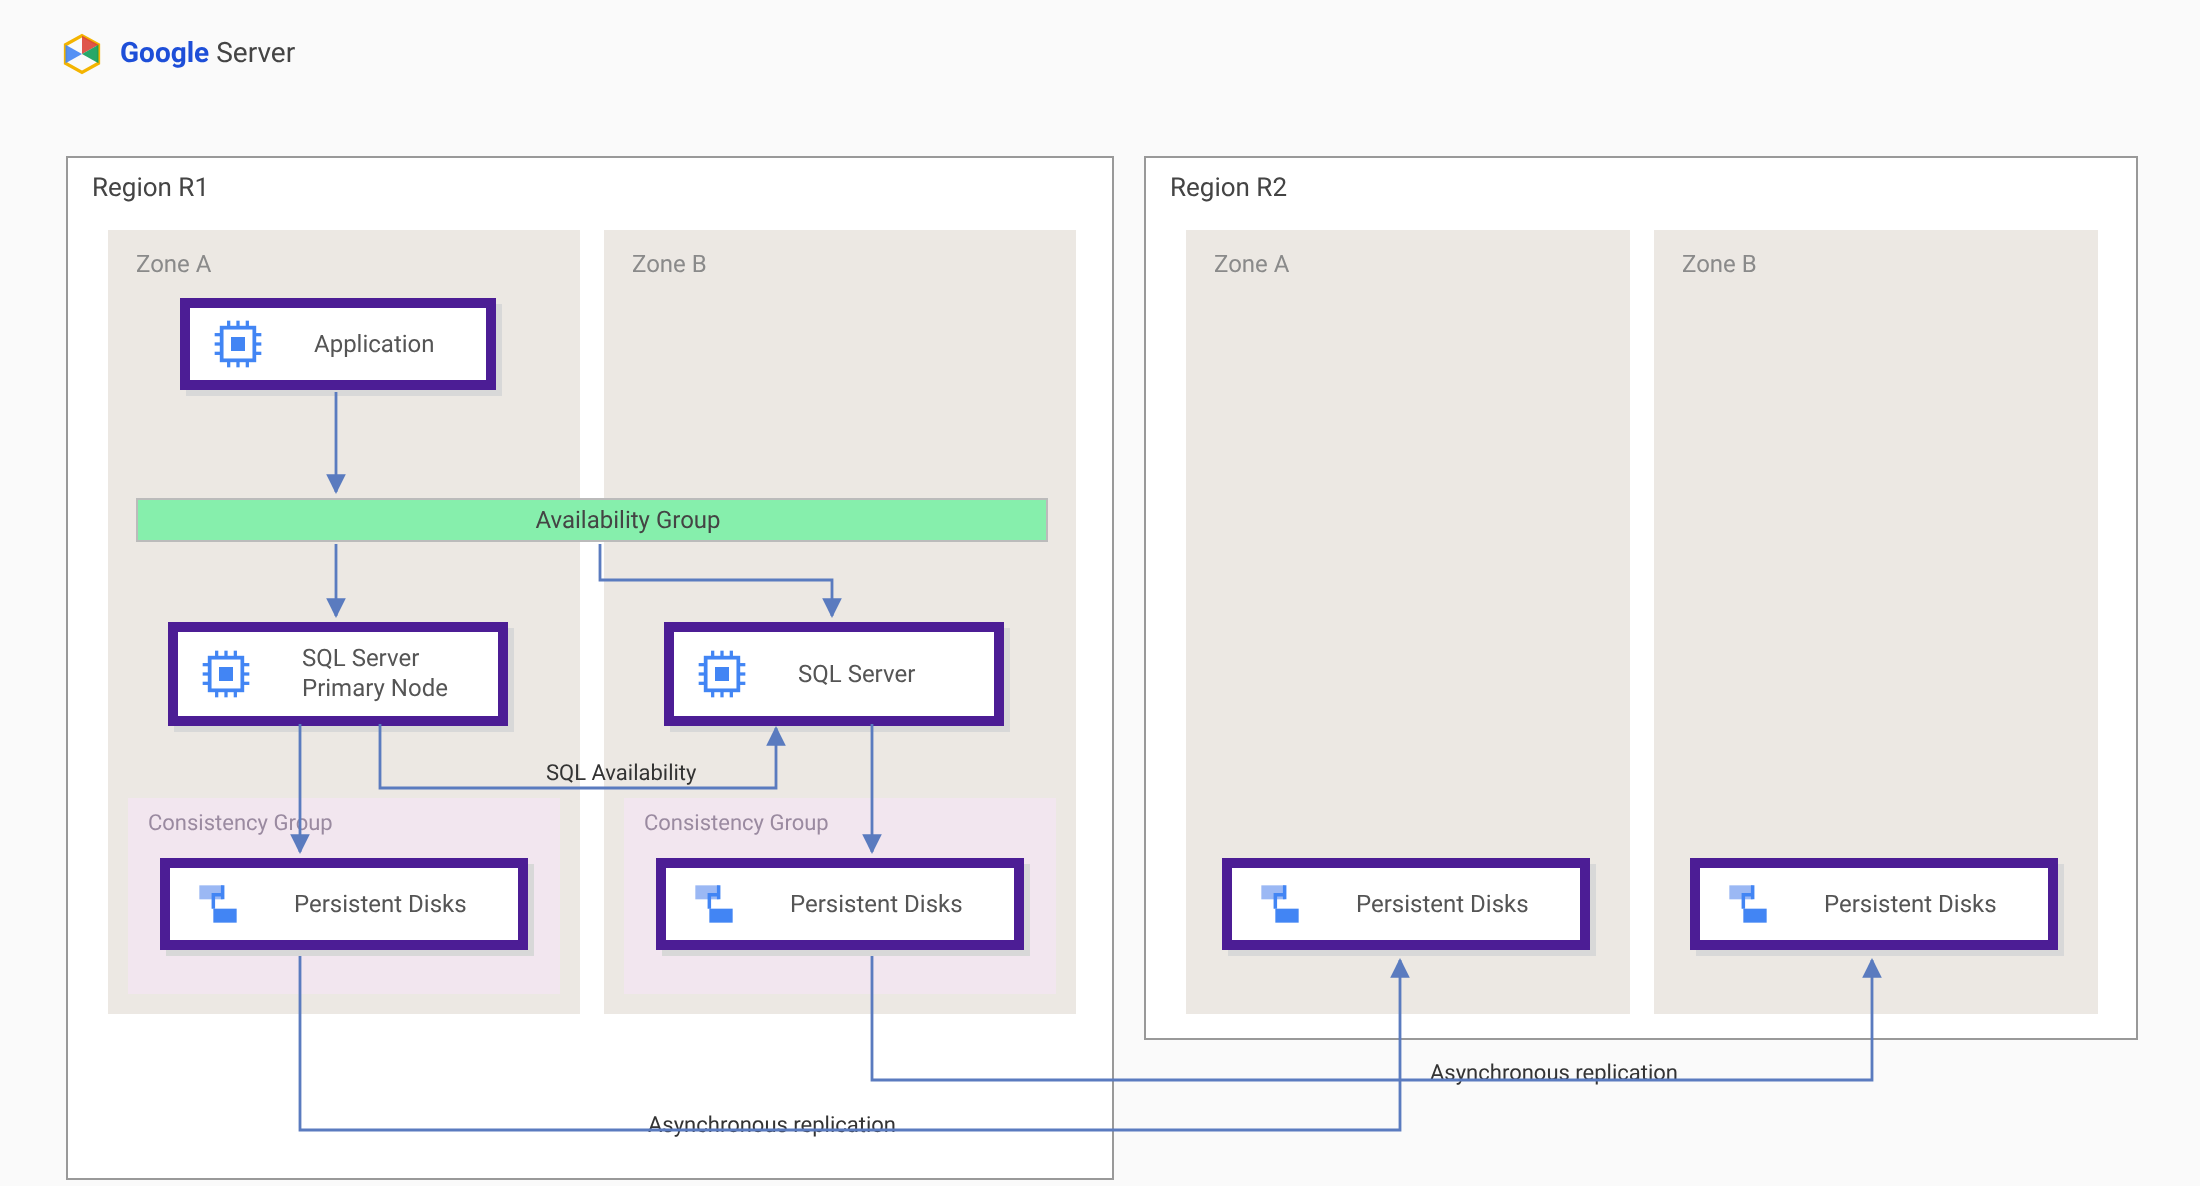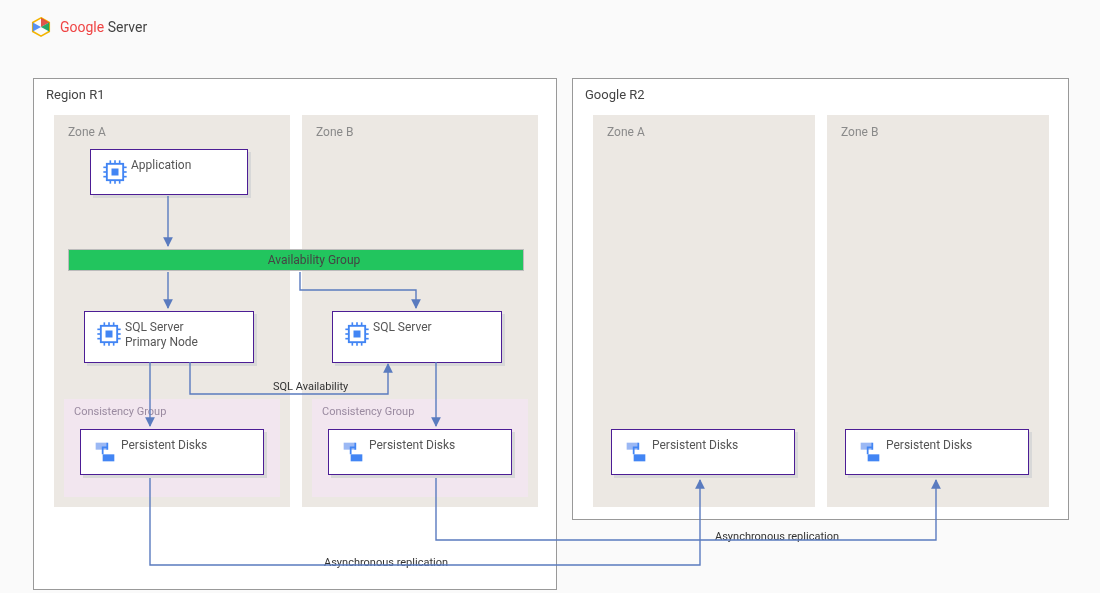--- a/index.html
+++ b/index.html
@@ -15,21 +15,21 @@
   
   .brand {
     position: absolute;
     top: 16px; left: 30px;
     display: flex; align-items: center; gap: 8px;
     font-size: 14px; color: #444;
   }
   .brand .hex {
     width: 22px; height: 22px; display: inline-block;
   }
-  .brand b { font-weight: 400; color: #ef4444; }
+  .brand b { font-weight: 700; color: #1d4ed8; }
 
   
   .region {
     position: absolute;
     border: 1px solid #999;
     background: #fff;
   }
   .region-label {
     position: absolute;
     top: 8px; left: 12px;
@@ -56,38 +56,38 @@
   .cg-label {
     position: absolute;
     top: 6px; left: 10px;
     font-size: 11px; color: #9a8aa0; text-align: center;
   }
 
   
   .card {
     position: absolute;
     background: #fff;
-    border: 1px solid #4c1d95;
+    border: 5px solid #4c1d95;
     box-shadow: 3px 3px 0 0 #d8d8d8;
-    display: flex; align-items: flex-start;
+    display: flex; align-items: center;
     padding: 8px 12px 8px 10px;
-    gap: 2px;
+    gap: 24px;
   }
   .card .ico {
     width: 28px; height: 28px; flex: 0 0 28px;
   }
   .card .txt {
     font-size: 12px; color: #555; line-height: 1.25;
     white-space: pre-line;
   }
 
   
   .ag-bar {
     position: absolute;
-    background: #22c55e;
+    background: #86efac;
     border: 1px solid #bbb;
     text-align: center;
     font-size: 12px; color: #444;
     display: flex; align-items: center; justify-content: center; padding-left: 36px;
   }
 
   
   .small-label {
     position: absolute;
     font-size: 11px; color: #333;
@@ -230,21 +230,21 @@
       </div>
     </div>
   </div>
 
   <div class="ag-bar" style="left:34px; top:170px; width:456px; height:22px;">
     <span>Availability Group</span>
   </div>
 </div>
 
 <div class="region" style="left:572px; top:78px; width:497px; height:442px;">
-  <div class="region-label">Google R2</div>
+  <div class="region-label">Region R2</div>
 
   <div class="zone" style="left:20px; top:36px; width:222px; height:392px;">
     <div class="zone-label">Zone A</div>
     <div class="card" style="left:18px; top:314px; width:184px; height:46px;">
       <span class="ico">
         <svg viewBox="0 0 24 24">
             <path d="M4 4h10v6H4z" fill="#9bb8f4"></path>
             <path d="M10 14h10v6H10z" fill="#4285f4"></path>
             <path d="M14 4v6M10 14V8h4" fill="none" stroke="#4285f4" stroke-width="1.5"></path>
           </svg>

